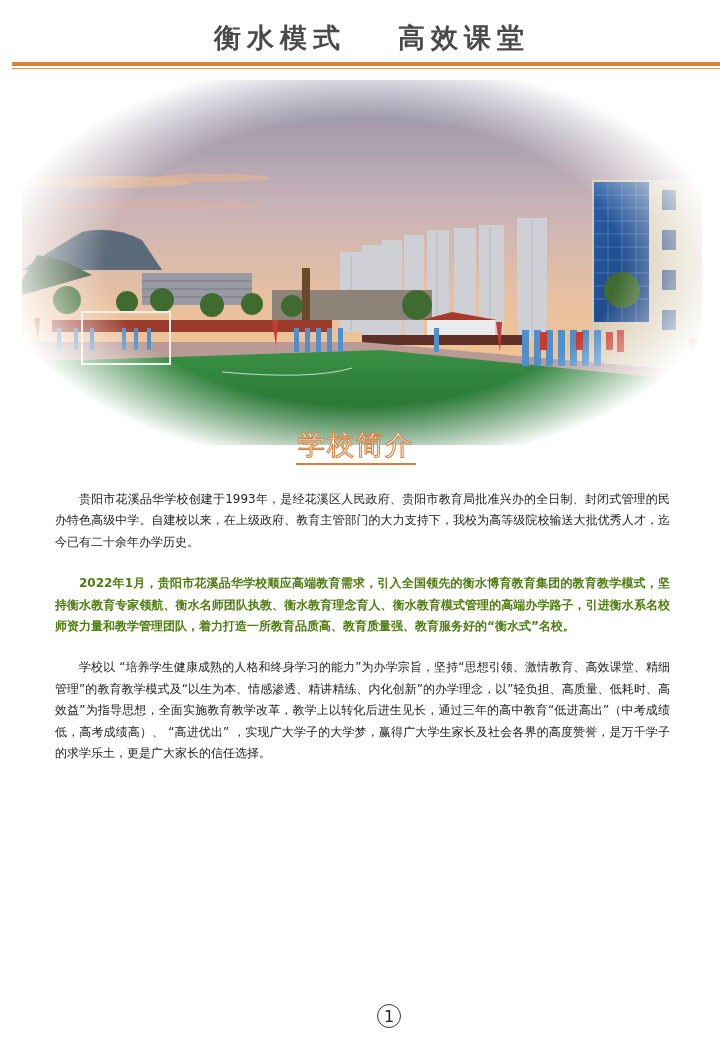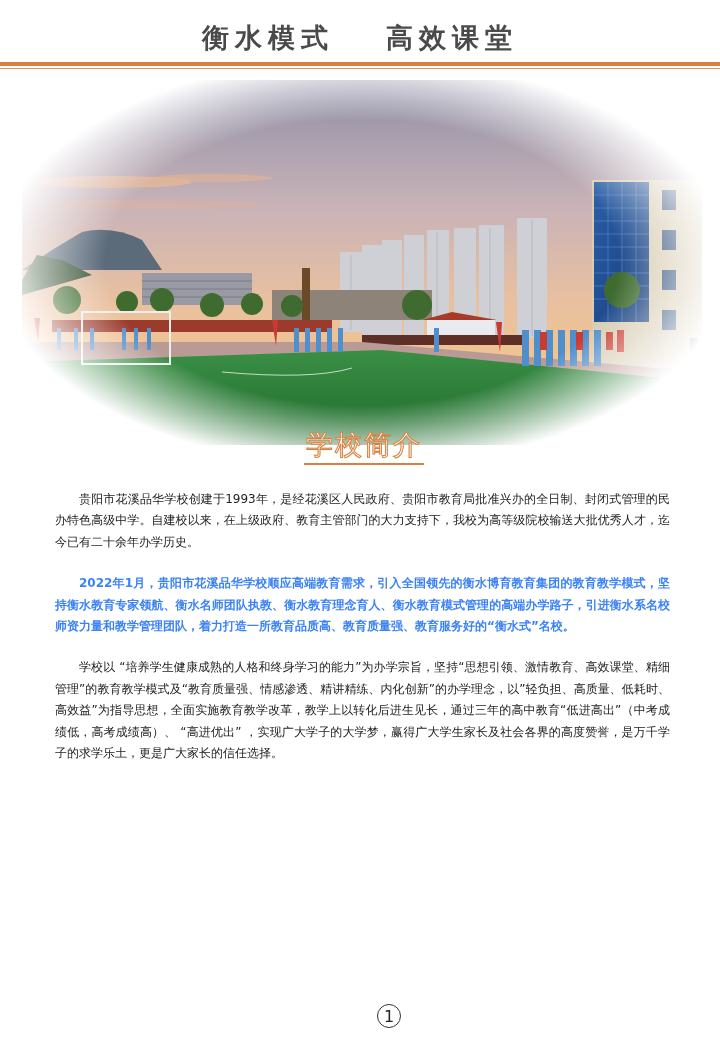--- a/index.html
+++ b/index.html
@@ -1,41 +1,41 @@
 <!DOCTYPE html>
 <html><head>
   <meta charset="utf-8">
   <style>
     html, body { margin: 0; padding: 0; background: #ffffff; }
     body { width: 720px; height: 1040px; position: relative; overflow: hidden;
            font-family: "DejaVu Sans", "Liberation Sans", sans-serif; color: #1a1a1a; }
 
-    .header { position: absolute; left: 0; top: 0; width: 584px; height: 64px; text-decoration: underline; }
+    .header { position: absolute; left: 12px; top: 0; width: 584px; height: 64px; text-decoration: underline; }
     .header-title { position: absolute; top: 20px; left: 0; width: 720px; text-align: center;
       font-family: "DejaVu Serif", "Liberation Serif", serif; font-size: 27px; font-weight: bold;
       color: #4a4a4a; letter-spacing: 6px; }
     .header-title .gap { display: inline-block; width: 52px; }
     .rule-thick { position: absolute; left: 0; top: 62px; width: 720px; height: 4px; background: #d9803f; }
     .rule-thin { position: absolute; left: 0; top: 68px; width: 720px; height: 1px; background: #e09358; }
 
     .photo { position: absolute; left: 22px; top: 80px; width: 680px; height: 365px; overflow: hidden;
       -webkit-mask-image: radial-gradient(ellipse 54% 56% at 50% 50%, #000 70%, transparent 100%);
               mask-image: radial-gradient(ellipse 54% 56% at 50% 50%, #000 70%, transparent 100%); }
     .photo svg { display: block; }
 
-    .section-title { position: absolute; top: 428px; left: 16px; width: 696px; text-align: center; }
+    .section-title { position: absolute; top: 428px; left: 8px; width: 696px; text-align: center; }
     .section-title span { display: inline-block; font-size: 27px; letter-spacing: 2px;
       color: #ffffff; -webkit-text-stroke: 1px #d9803f;
       text-shadow: 0 0 1px #d9803f;
       border-bottom: 2px solid #d9803f; padding: 0 2px 1px 2px; line-height: 34px; }
 
     .content { position: absolute; left: 55px; top: 489px; width: 615px; }
     .para { font-size: 12px; line-height: 21.4px; text-align: justify; text-indent: 2em;
       margin: 0 0 20px 0; color: #222; }
-    .para.bold { font-weight: bold; color: #3b82f6; }
+    .para.bold { font-weight: bold; color: #4d7c0f; }
 
     .page-num { position: absolute; left: 377px; top: 1004px; width: 24px; height: 24px;
       border: 1px solid #333; border-radius: 50%; text-align: center; line-height: 24px;
       font-size: 16px; color: #222; box-sizing: border-box; }
   </style>
 </head>
 <body>
 
 <div class="header">
   <div class="header-title">
@@ -179,16 +179,16 @@
   </svg>
 </div>
 
 <div class="section-title">
   <span>学校简介</span>
 </div>
 
 <div class="content">
   <p class="para">贵阳市花溪品华学校创建于1993年，是经花溪区人民政府、贵阳市教育局批准兴办的全日制、封闭式管理的民办特色高级中学。自建校以来，在上级政府、教育主管部门的大力支持下，我校为高等级院校输送大批优秀人才，迄今已有二十余年办学历史。</p>
   <p class="para bold">2022年1月，贵阳市花溪品华学校顺应高端教育需求，引入全国领先的衡水博育教育集团的教育教学模式，坚持衡水教育专家领航、衡水名师团队执教、衡水教育理念育人、衡水教育模式管理的高端办学路子，引进衡水系名校师资力量和教学管理团队，着力打造一所教育品质高、教育质量强、教育服务好的“衡水式”名校。</p>
-  <p class="para">学校以 “培养学生健康成熟的人格和终身学习的能力”为办学宗旨，坚持“思想引领、激情教育、高效课堂、精细管理”的教育教学模式及“教育质量强、情感渗透、精讲精练、内化创新”的办学理念，以”轻负担、高质量、低耗时、高效益”为指导思想，全面实施教育教学改革，教学上以转化后进生见长，通过三年的高中教育“低进高出”（中考成绩低，高考成绩高）、 “高进优出” ，实现广大学子的大学梦，赢得广大学生家长及社会各界的高度赞誉，是万千学子的求学乐土，更是广大家长的信任选择。</p>
+  <p class="para">学校以 “培养学生健康成熟的人格和终身学习的能力”为办学宗旨，坚持“思想引领、激情教育、高效课堂、精细管理”的教育教学模式及“以生为本、情感渗透、精讲精练、内化创新”的办学理念，以”轻负担、高质量、低耗时、高效益”为指导思想，全面实施教育教学改革，教学上以转化后进生见长，通过三年的高中教育“低进高出”（中考成绩低，高考成绩高）、 “高进优出” ，实现广大学子的大学梦，赢得广大学生家长及社会各界的高度赞誉，是万千学子的求学乐土，更是广大家长的信任选择。</p>
 </div>
 
 <div class="page-num">1</div>
 
 </body></html>

